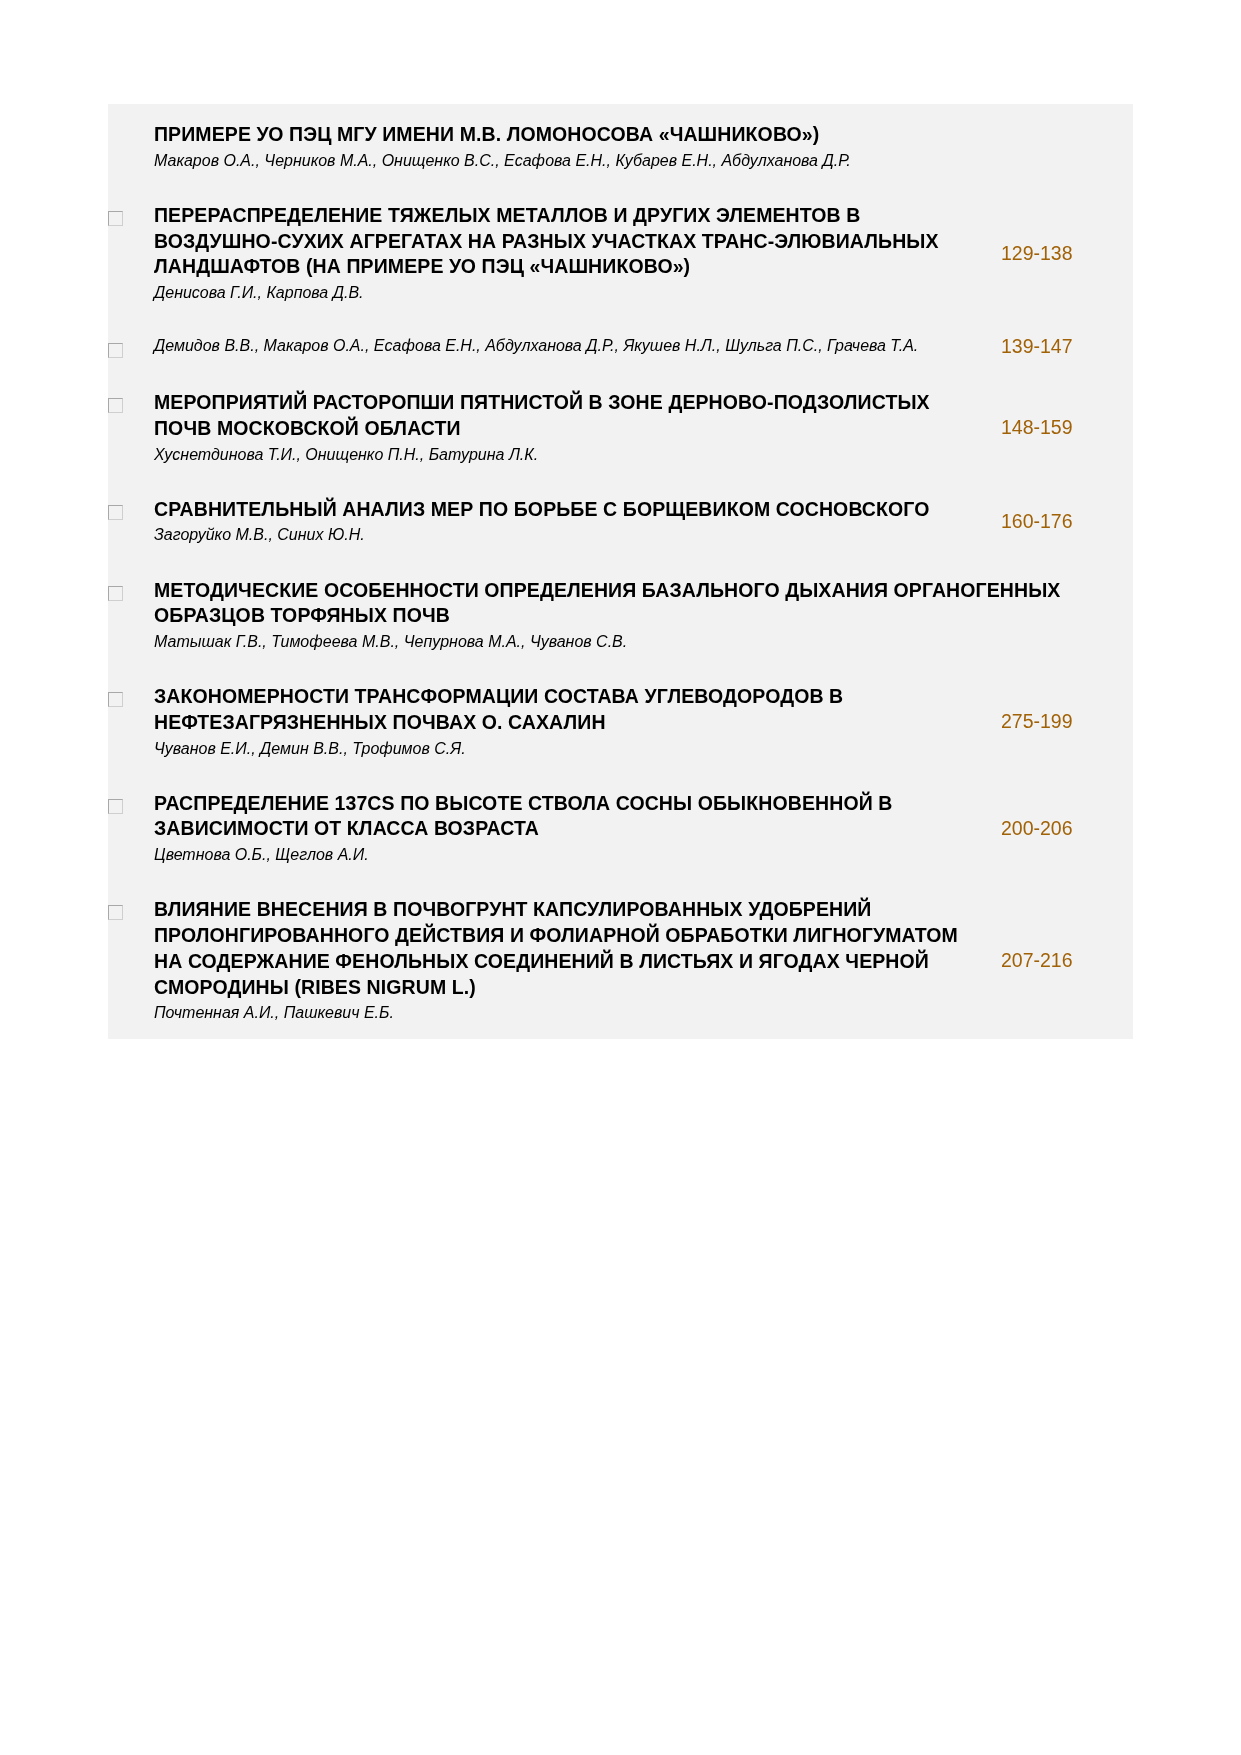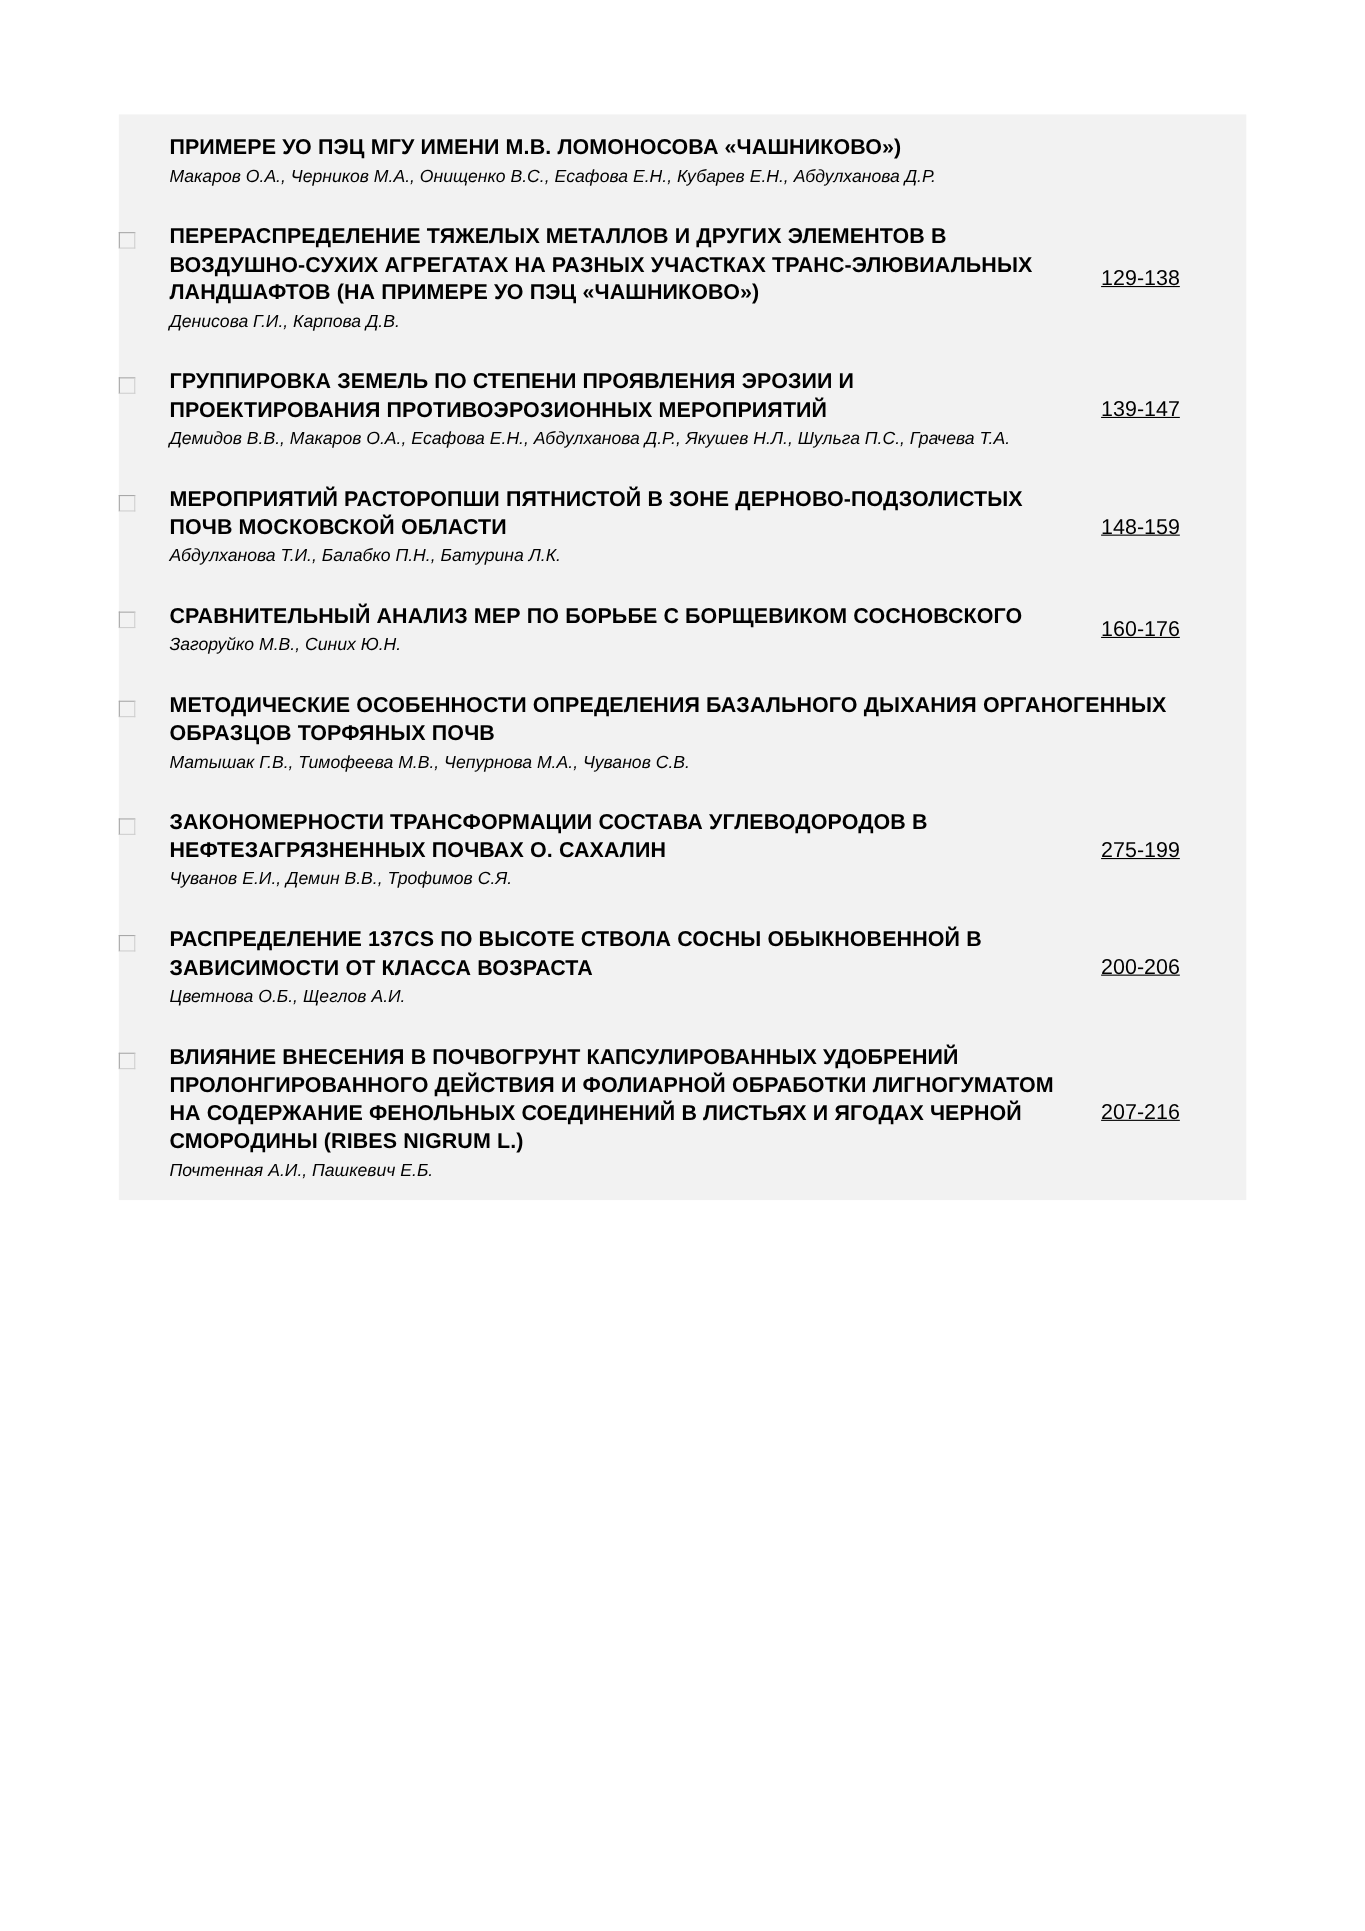--- a/index.html
+++ b/index.html
@@ -68,22 +68,21 @@
   .col-pages {
     flex: 0 0 150px;
     width: 150px;
     text-align: left;
     padding-left: 18px;
     box-sizing: border-box;
     display: flex;
     align-items: center;
     align-self: stretch;
     font-size: 19.5px;
-    color: #000000;
-    text-decoration: underline;
+    color: #a16207;
   }
   .title {
     font-weight: bold;
     font-size: 19.5px;
     line-height: 1.32;
     letter-spacing: 0.1px;
     margin: 0 0 2px 0;
   }
   .authors {
     font-style: italic;
@@ -121,34 +120,33 @@
           </div>
           <div class="col-pages">
             <span class="pages-text">129-138</span>
           </div>
         </li>
         <li class="toc-item">
           <div class="col-check">
             <span class="checkbox"></span>
           </div>
           <div class="col-main">
-            <div class="title">ГРУППИРОВКА ЗЕМЕЛЬ ПО СТЕПЕНИ ПРОЯВЛЕНИЯ ЭРОЗИИ И ПРОЕКТИРОВАНИЯ ПРОТИВОЭРОЗИОННЫХ МЕРОПРИЯТИЙ</div>
             <div class="authors">Демидов В.В., Макаров О.А., Есафова Е.Н., Абдулханова Д.Р., Якушев Н.Л., Шульга П.С., Грачева Т.А.</div>
           </div>
           <div class="col-pages">
             <span class="pages-text">139-147</span>
           </div>
         </li>
         <li class="toc-item">
           <div class="col-check">
             <span class="checkbox"></span>
           </div>
           <div class="col-main">
             <div class="title">МЕРОПРИЯТИЙ РАСТОРОПШИ ПЯТНИСТОЙ В ЗОНЕ ДЕРНОВО-ПОДЗОЛИСТЫХ ПОЧВ МОСКОВСКОЙ ОБЛАСТИ</div>
-            <div class="authors">Абдулханова Т.И., Балабко П.Н., Батурина Л.К.</div>
+            <div class="authors">Хуснетдинова Т.И., Онищенко П.Н., Батурина Л.К.</div>
           </div>
           <div class="col-pages">
             <span class="pages-text">148-159</span>
           </div>
         </li>
         <li class="toc-item">
           <div class="col-check">
             <span class="checkbox"></span>
           </div>
           <div class="col-main">

